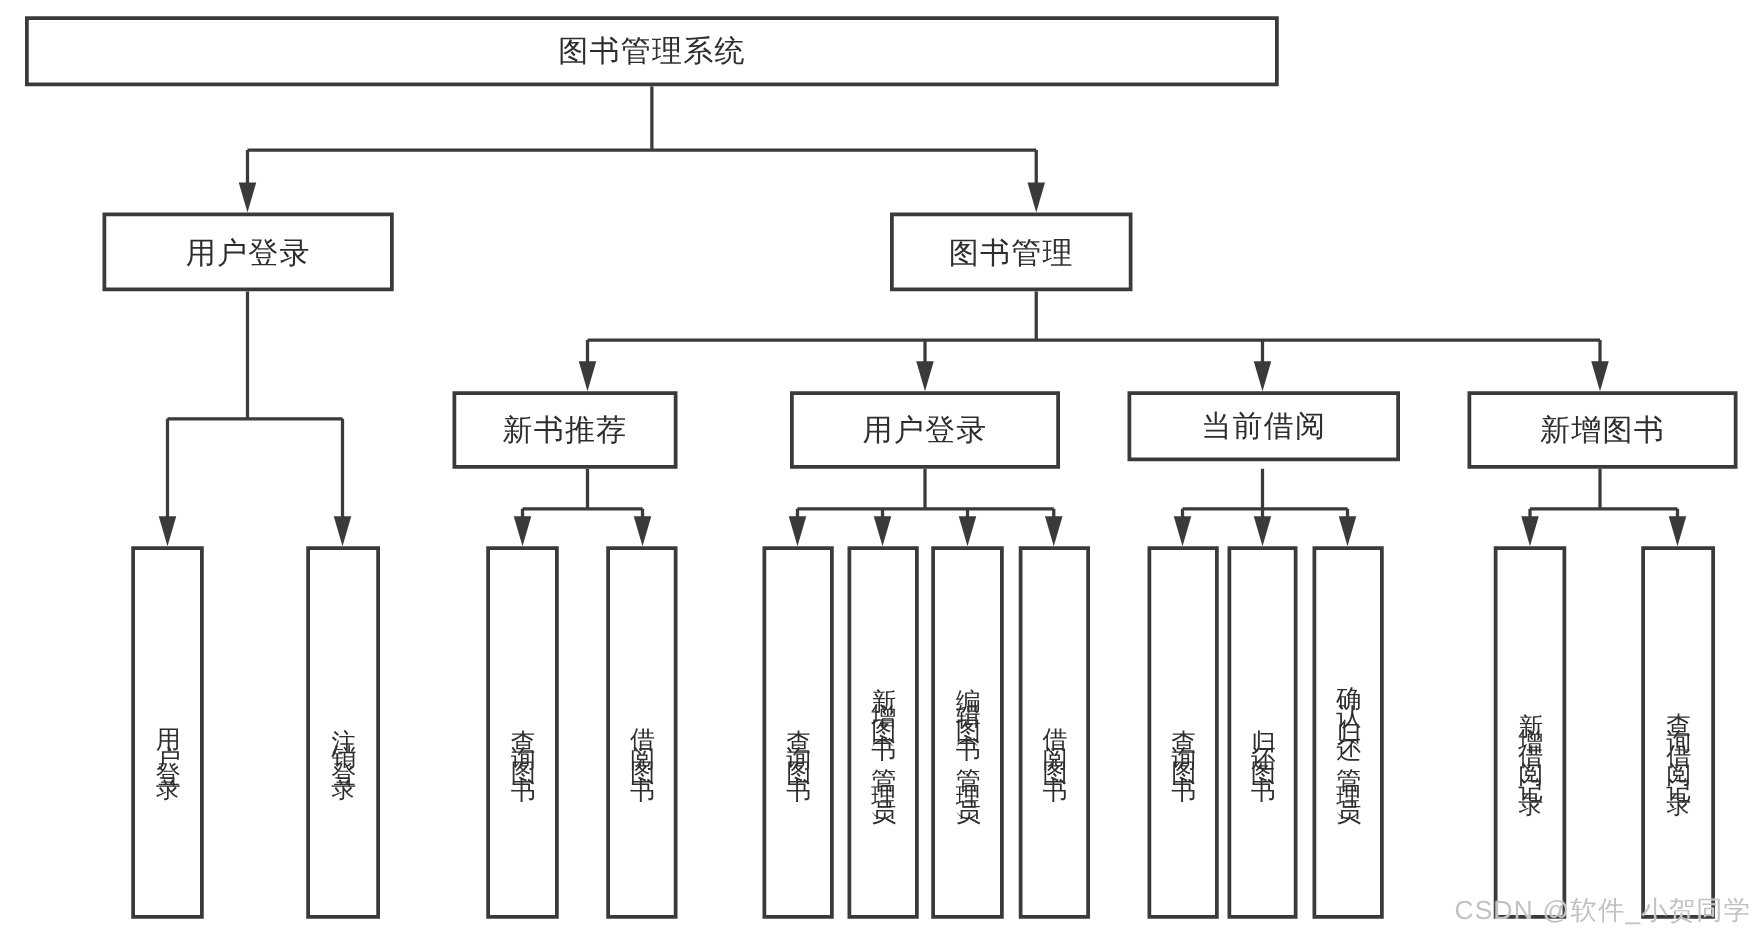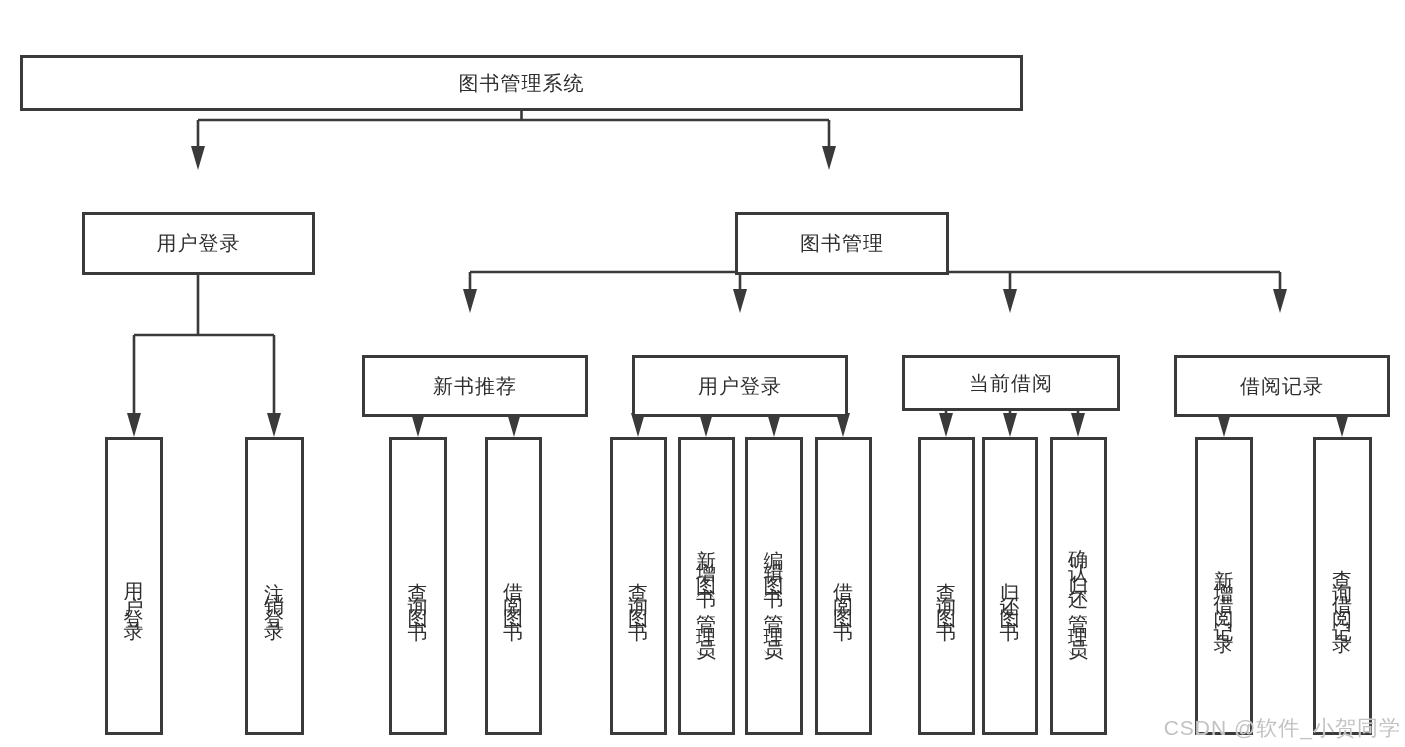--- a/index.html
+++ b/index.html
@@ -8,21 +8,21 @@
     background:#ffffff; overflow:hidden;
     font-family:"Liberation Sans","DejaVu Sans",sans-serif;
   }
   #edges { position:absolute; left:0; top:0; pointer-events:none; }
   .node {
     position:absolute; box-sizing:border-box;
     background:#ffffff; border:3px solid #3a3a3a;
     display:flex; align-items:center; justify-content:center;
     color:#2e2e2e;
   }
-  .h { font-size:20px; letter-spacing:1px;margin-top:42px; }
+  .h { font-size:24px; letter-spacing:1px; }
   .v {
     font-size:20px;
   }
   .v .lbl {
     writing-mode:vertical-rl; text-orientation:upright;
     letter-spacing:13px; margin-inline-end:-13px;
     line-height:1;
   }
   .watermark {
     position:absolute; right:4px; top:714px;
@@ -72,35 +72,35 @@
     </g>
   </svg>
 
   <div class="node h" style="left:20px;top:13px;width:1003px;height:56px">
     <span class="lbl">图书管理系统</span>
   </div>
 
   <div class="node h" style="left:82px;top:170px;width:233px;height:63px">
     <span class="lbl">用户登录</span>
   </div>
-  <div class="node h" style="left:735px;top:170px;width:214px;height:63px">
+  <div class="node h" style="left:712px;top:170px;width:194px;height:63px">
     <span class="lbl">图书管理</span>
   </div>
 
-  <div class="node h" style="left:362px;top:313px;width:226px;height:62px">
+  <div class="node h" style="left:362px;top:313px;width:180px;height:62px">
     <span class="lbl">新书推荐</span>
   </div>
   <div class="node h" style="left:632px;top:313px;width:216px;height:62px">
     <span class="lbl">用户登录</span>
   </div>
   <div class="node h" style="left:902px;top:313px;width:218px;height:56px">
     <span class="lbl">当前借阅</span>
   </div>
   <div class="node h" style="left:1174px;top:313px;width:216px;height:62px">
-    <span class="lbl">借阅记录</span>
+    <span class="lbl">新增图书</span>
   </div>
 
   <div class="node v" style="left:105px;top:437px;width:58px;height:298px">
     <span class="lbl">用户登录</span>
   </div>
   <div class="node v" style="left:245px;top:437px;width:59px;height:298px">
     <span class="lbl">注销登录</span>
   </div>
 
   <div class="node v" style="left:389px;top:437px;width:58px;height:298px">

